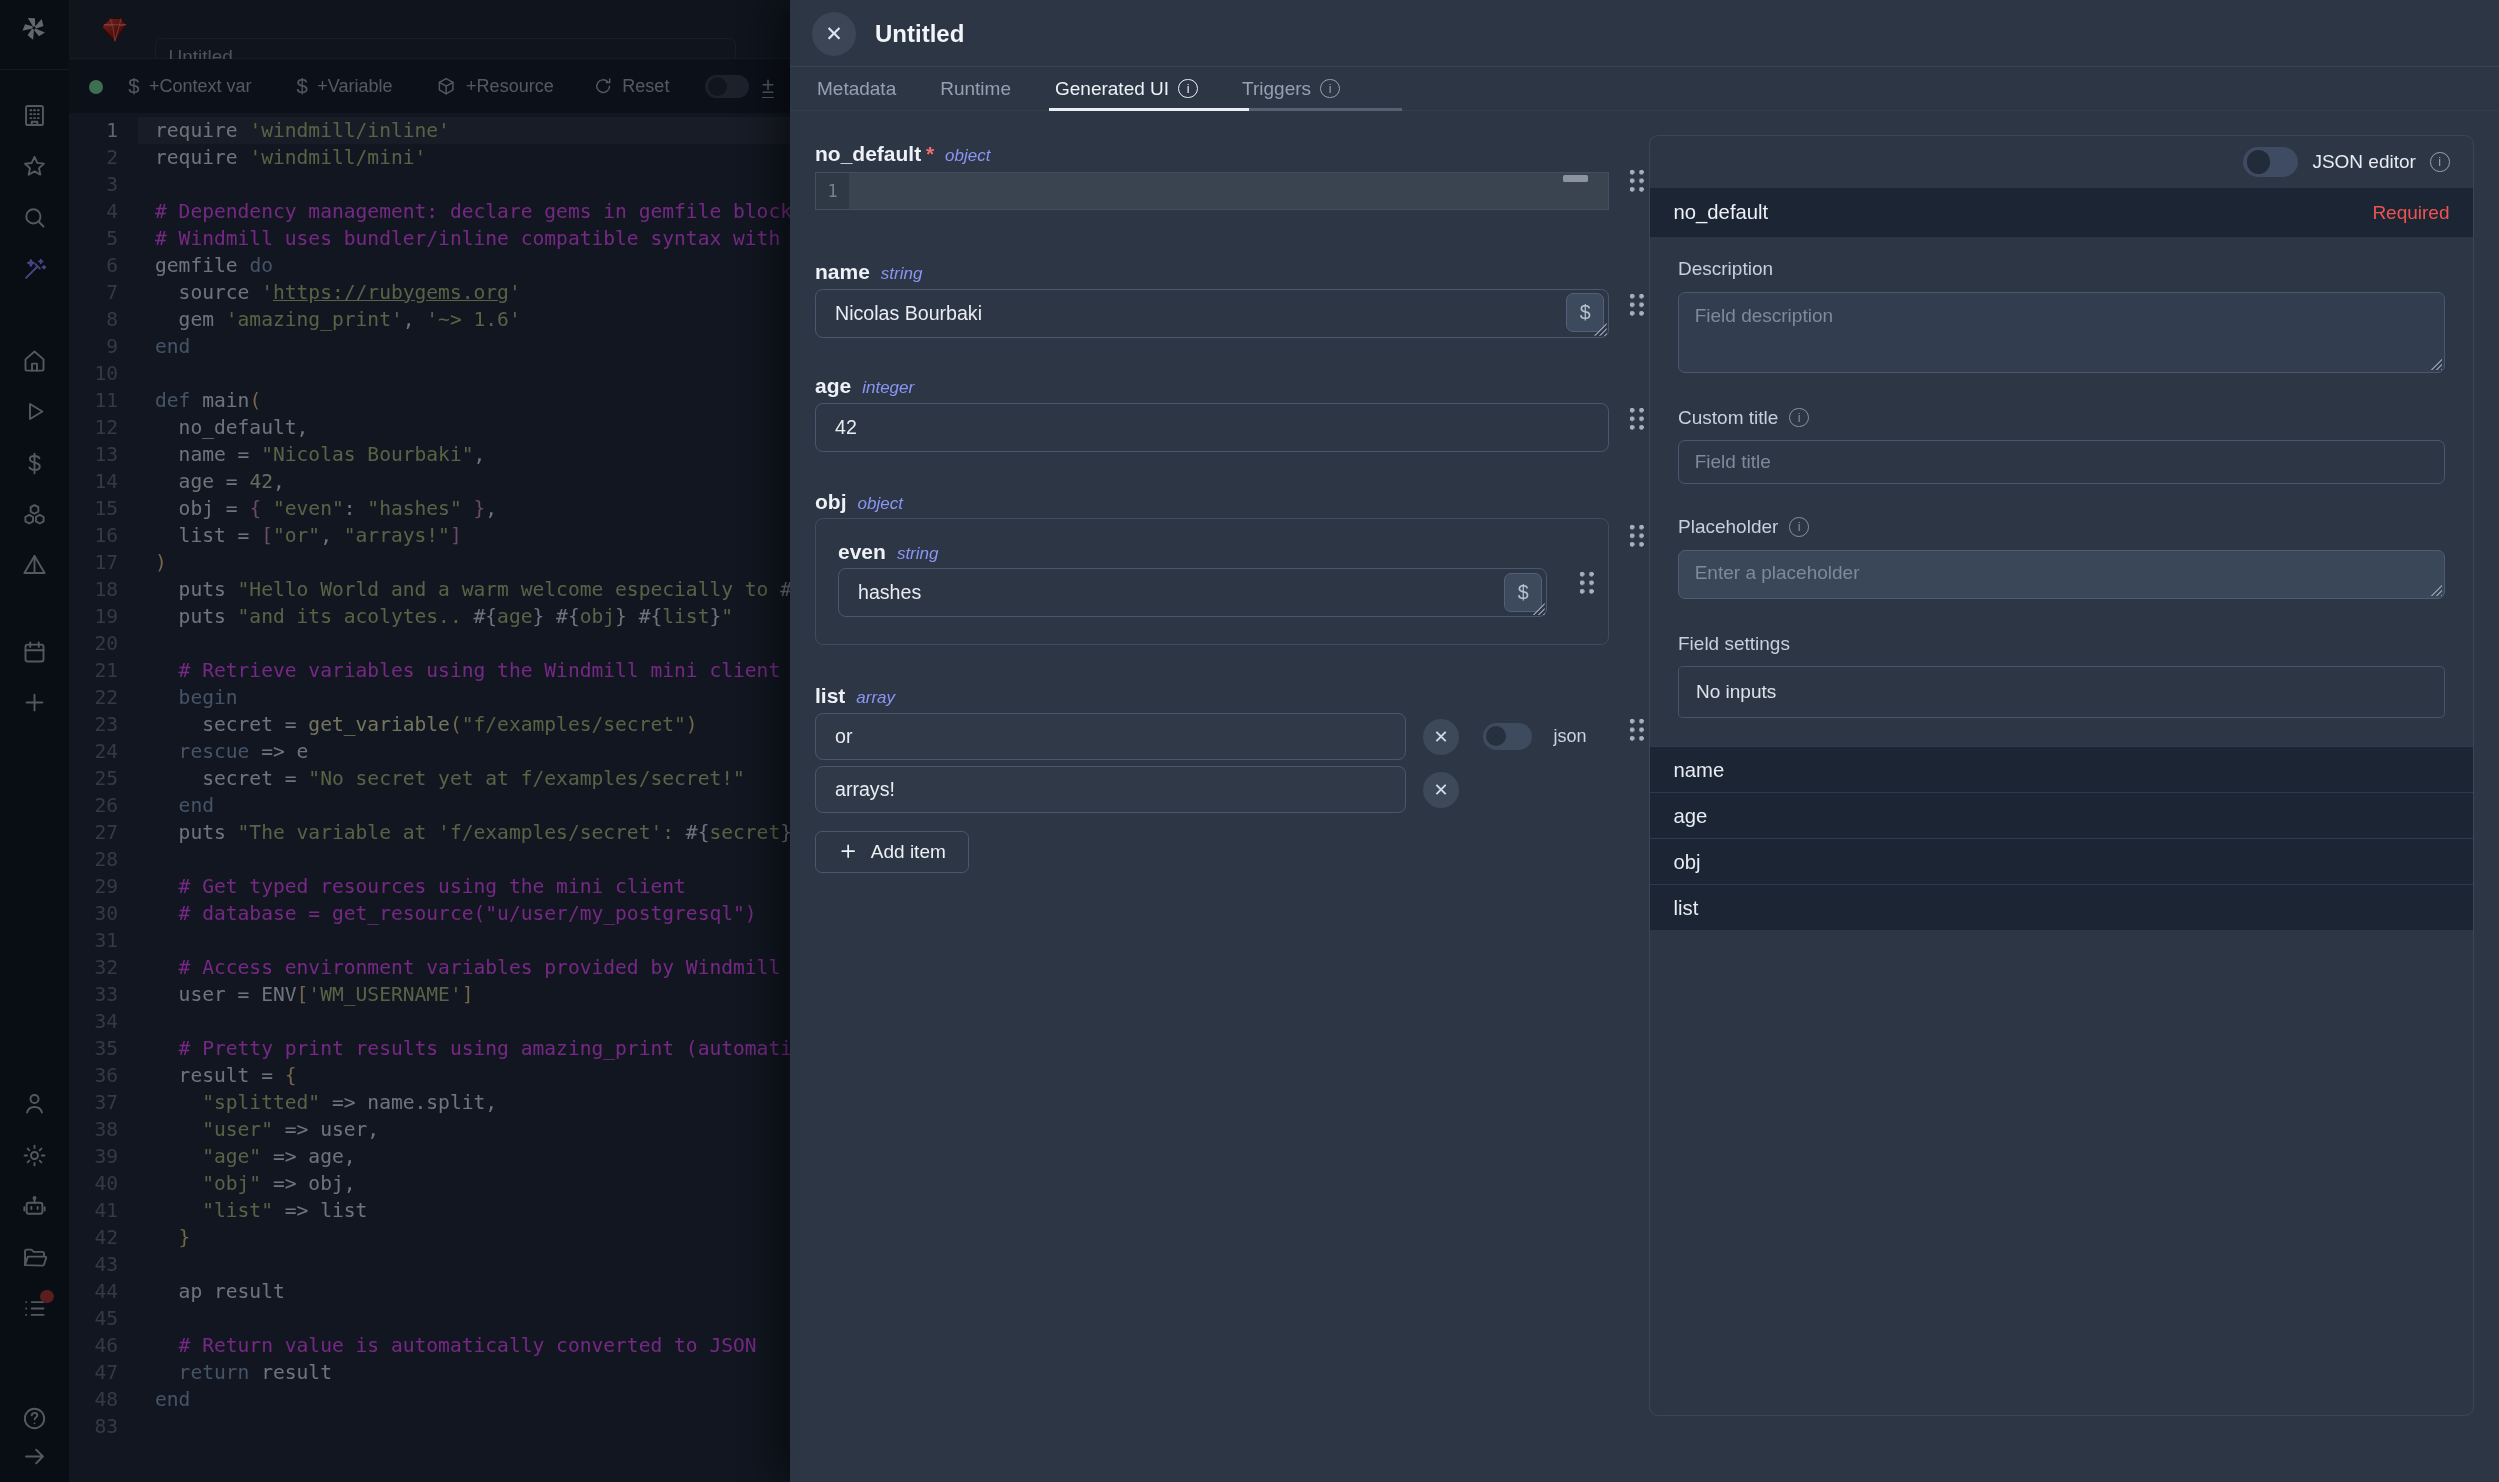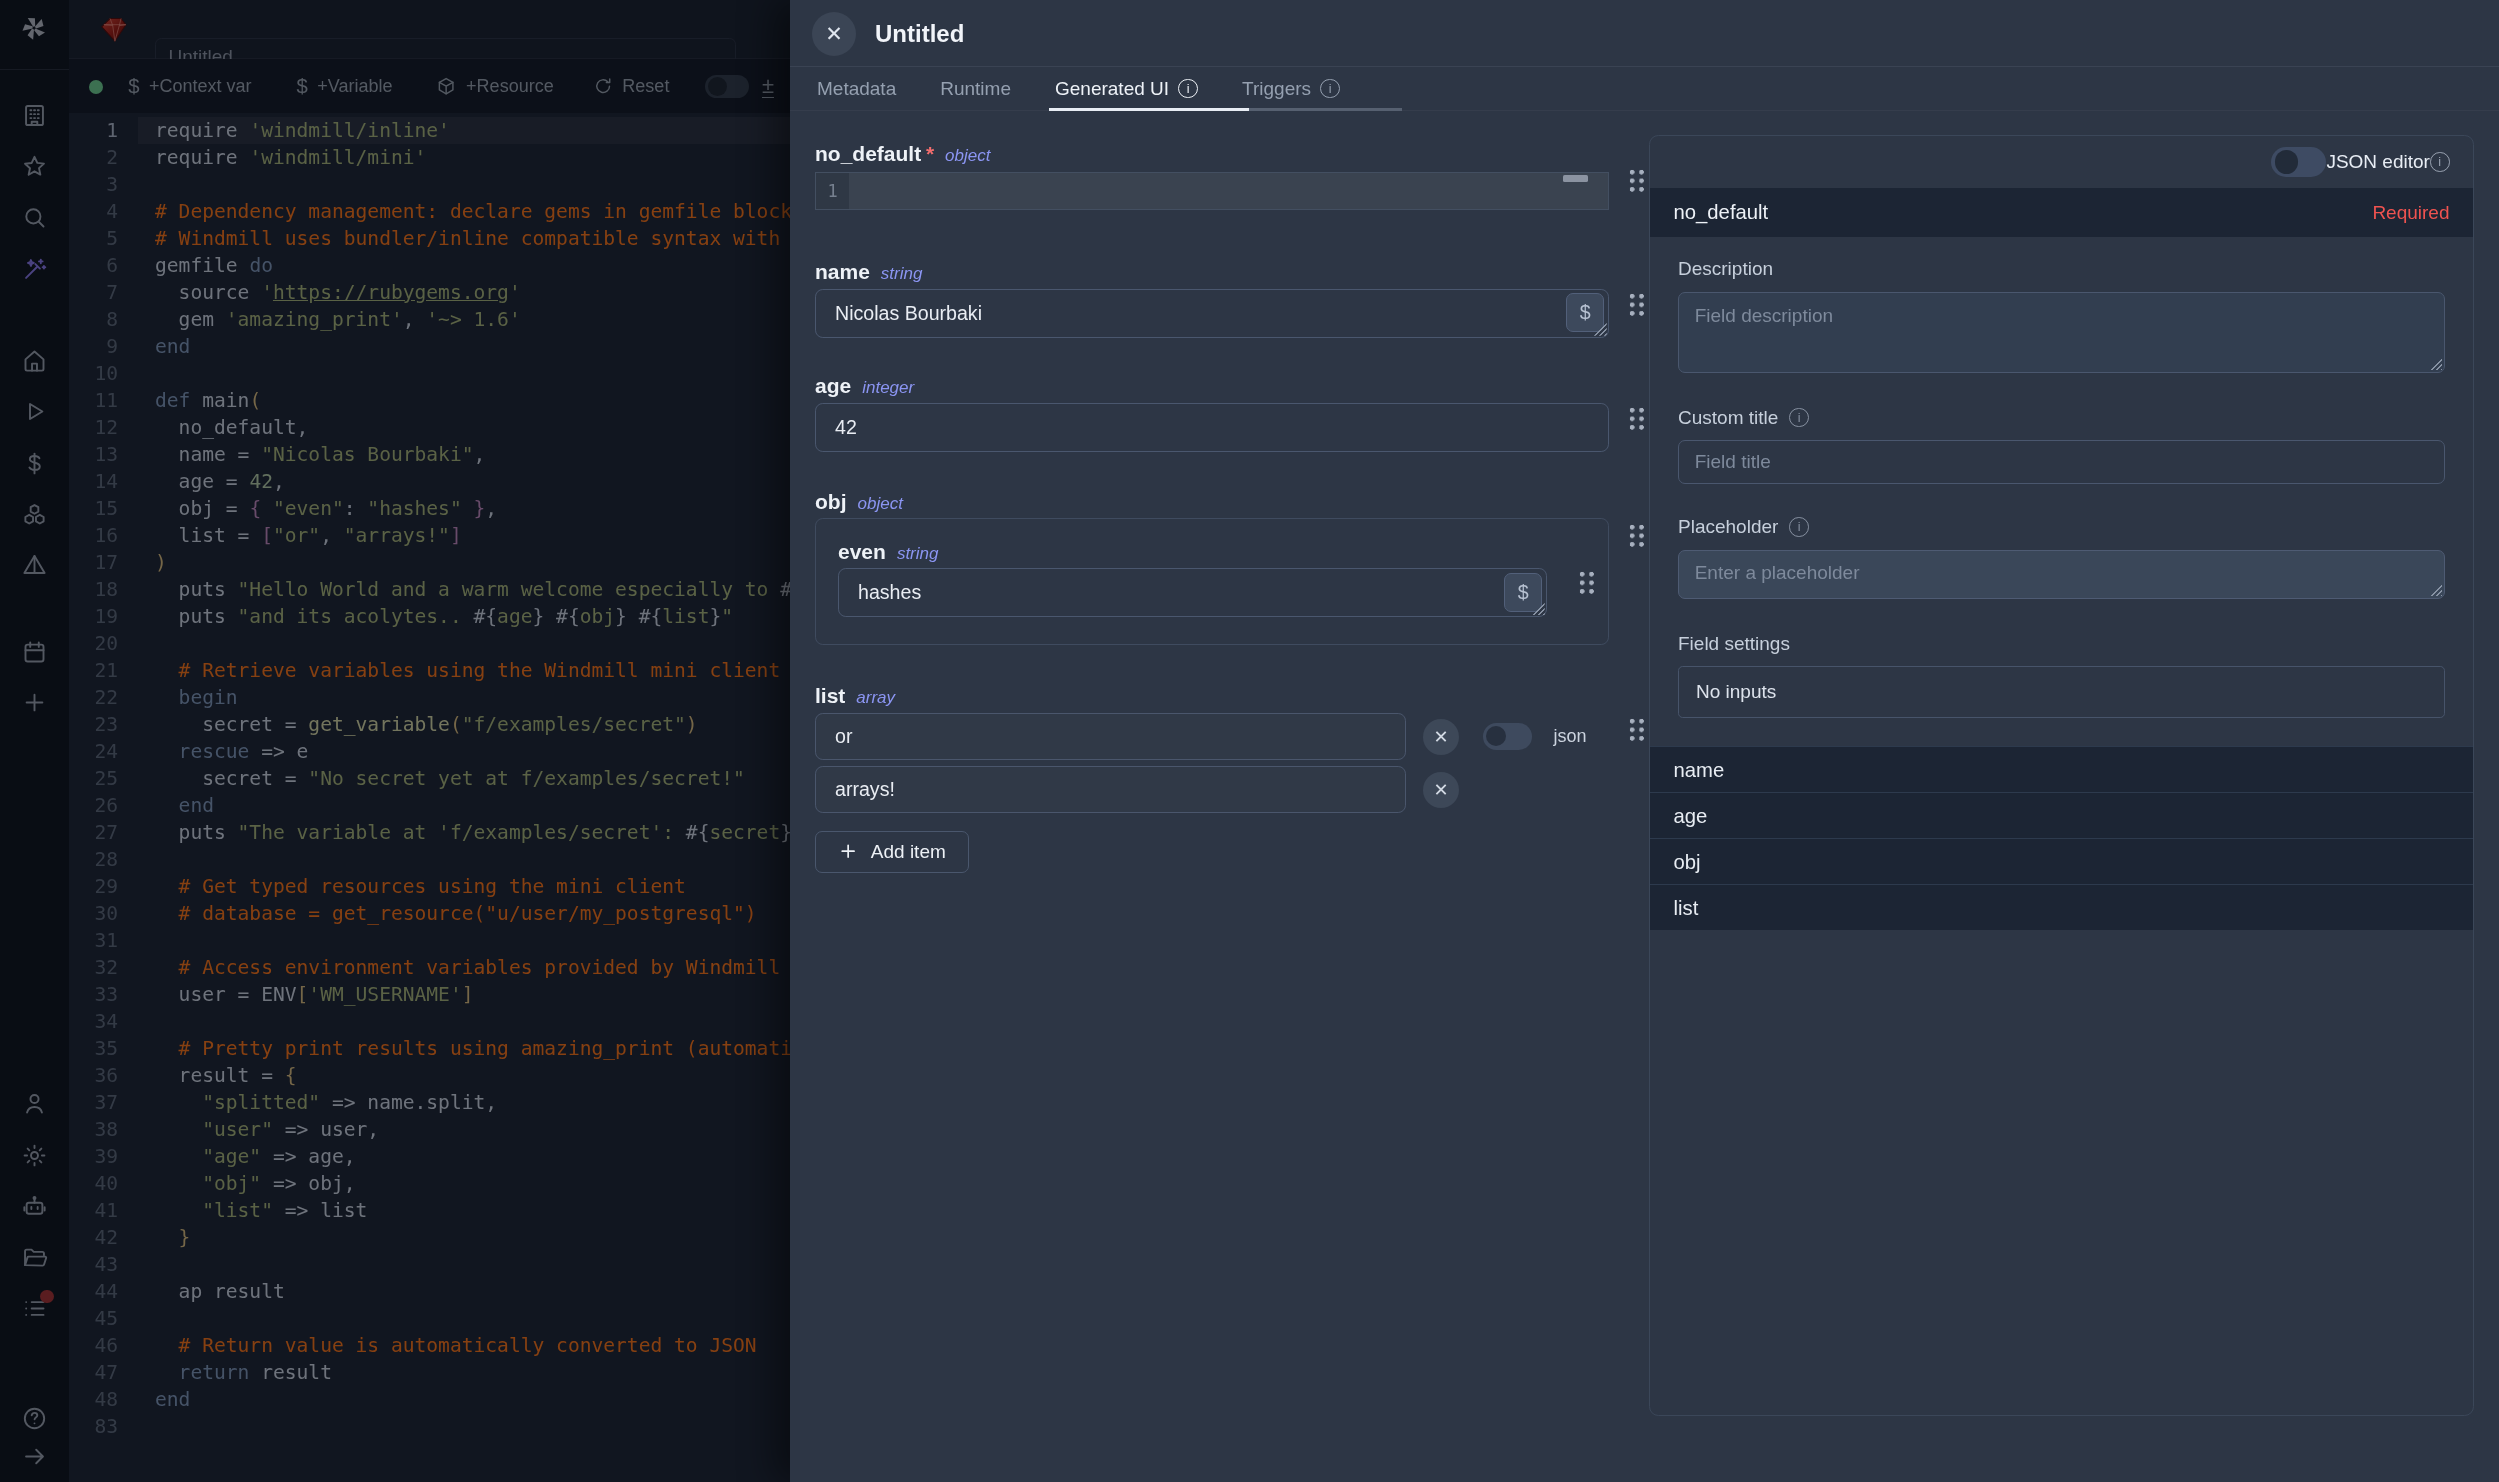--- a/index.html
+++ b/index.html
@@ -33,21 +33,21 @@
   .plusminus{font-size:22px;border-bottom:1.6px solid #9aa3ae;line-height:1.0;}
 
   .editor{position:absolute;left:0;top:113px;width:100%;height:1369px;overflow:hidden;background:#1e2431;
           font-family:"DejaVu Sans Mono",monospace;font-size:19.6px;}
   .crow{position:relative;height:27px;line-height:27px;white-space:pre;}
   .crow.active::before{content:"";position:absolute;left:69px;right:0;top:0;bottom:0;background:rgba(255,255,255,0.06);}
   .ln{position:absolute;left:0;width:49px;text-align:right;color:#5d6878;}
   .crow.active .ln{color:#aeb8c8;}
   .lc{position:absolute;left:86px;white-space:pre;}
   .tk-pl{color:#ccd4df;}.tk-kw{color:#7f97b8;}.tk-str{color:#a6b377;}
-  .tk-com{color:#f97316;margin-top:40px;}.tk-fn{color:#d6d7a4;}.tk-num{color:#b5cda6;}
+  .tk-com{color:#d946ef;margin-top:40px;}.tk-fn{color:#d6d7a4;}.tk-num{color:#b5cda6;}
   .tk-b1{color:#d9bc7c;}.tk-b2{color:#c188bd;}
   .tk-lk{color:#a6b377;text-decoration:underline;}
 
   
   .backdrop{position:absolute;left:0;top:0;width:790px;height:100%;background:rgba(4,7,12,0.47);z-index:5;}
 
   
   .drawer{position:absolute;left:790px;top:0;width:1709px;height:100%;background:#2d3645;z-index:10;
           box-shadow:-15.7px 0 35px rgba(0,0,0,0.45);}
   .d-header{position:absolute;left:0;top:0;width:100%;height:67px;border-bottom:0.8px solid #3a4353;}
@@ -94,21 +94,21 @@
   .switch::after{content:"";position:absolute;left:3.1px;top:3.1px;width:20.3px;height:20.3px;border-radius:50%;background:#27303f;}
   .json-lbl{font-size:18px;color:#ccd4df;margin-left:22px;}
   .add-item{display:inline-flex;align-items:center;gap:12.5px;height:42px;padding:0 22px;margin-top:11px;
             border:1.2px solid #4a576d;border-radius:7px;background:transparent;color:#edf1f6;
             font-size:19px;font-weight:500;font-family:"Liberation Sans",sans-serif;}
   .add-item svg{width:20.3px;height:20.3px;}
 
   
   .panel{position:absolute;left:859px;top:135px;width:825px;height:1281px;background:#2d3645;
          border:0.8px solid #3b4759;border-radius:9.4px;overflow:hidden;}
-  .json-row{height:52px;display:flex;align-items:center;justify-content:flex-end;padding-right:23.5px;
+  .json-row{height:52px;display:flex;align-items:center;justify-content:flex-end;gap:14px;padding-right:23.5px;
             color:#e8edf4;font-size:19px;}
   .json-row .switch{width:55px;height:30px;border-radius:15px;background:#3e4b63;}
   .json-row .switch::after{width:23.5px;height:23.5px;background:#222b39;}
   .field-head{height:49px;background:#1c2534;display:flex;align-items:center;justify-content:space-between;
               padding:0 23.5px;}
   .fh-name{color:#eef2f7;font-size:20.3px;}
   .fh-req{color:#ef5350;font-size:19px;}
   .panel-body{padding:20.3px 28px 0 28px;color:#c7d0dc;font-size:19px;}
   .p-label{display:flex;align-items:center;gap:11px;height:23.5px;margin-bottom:11px;color:#c7d0dc;}
   .p-textarea{position:relative;width:100%;height:81px;background:#323e50;border:0.8px solid #4a576e;border-radius:7px;}

